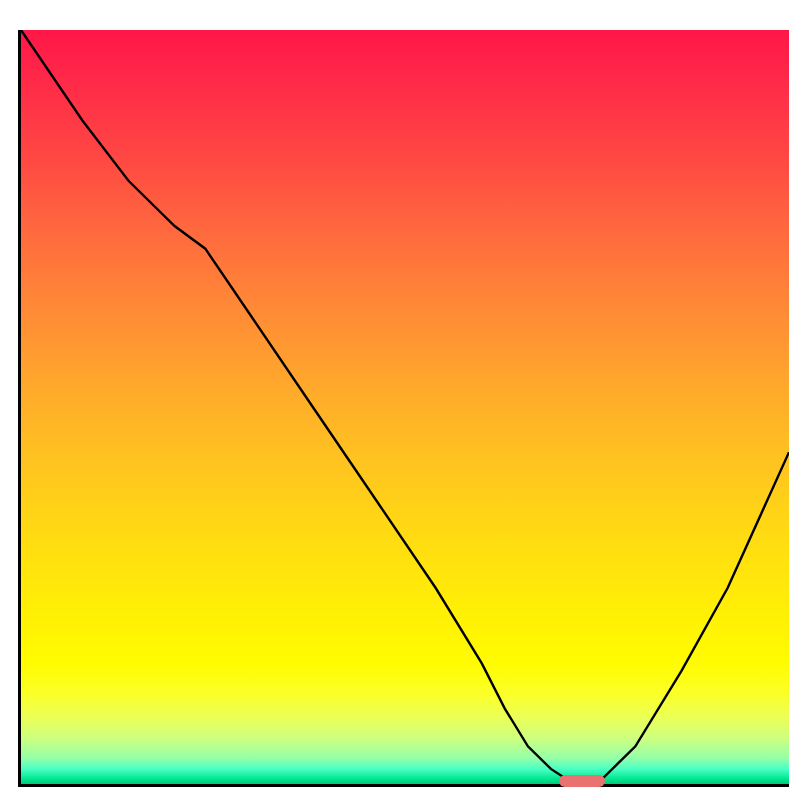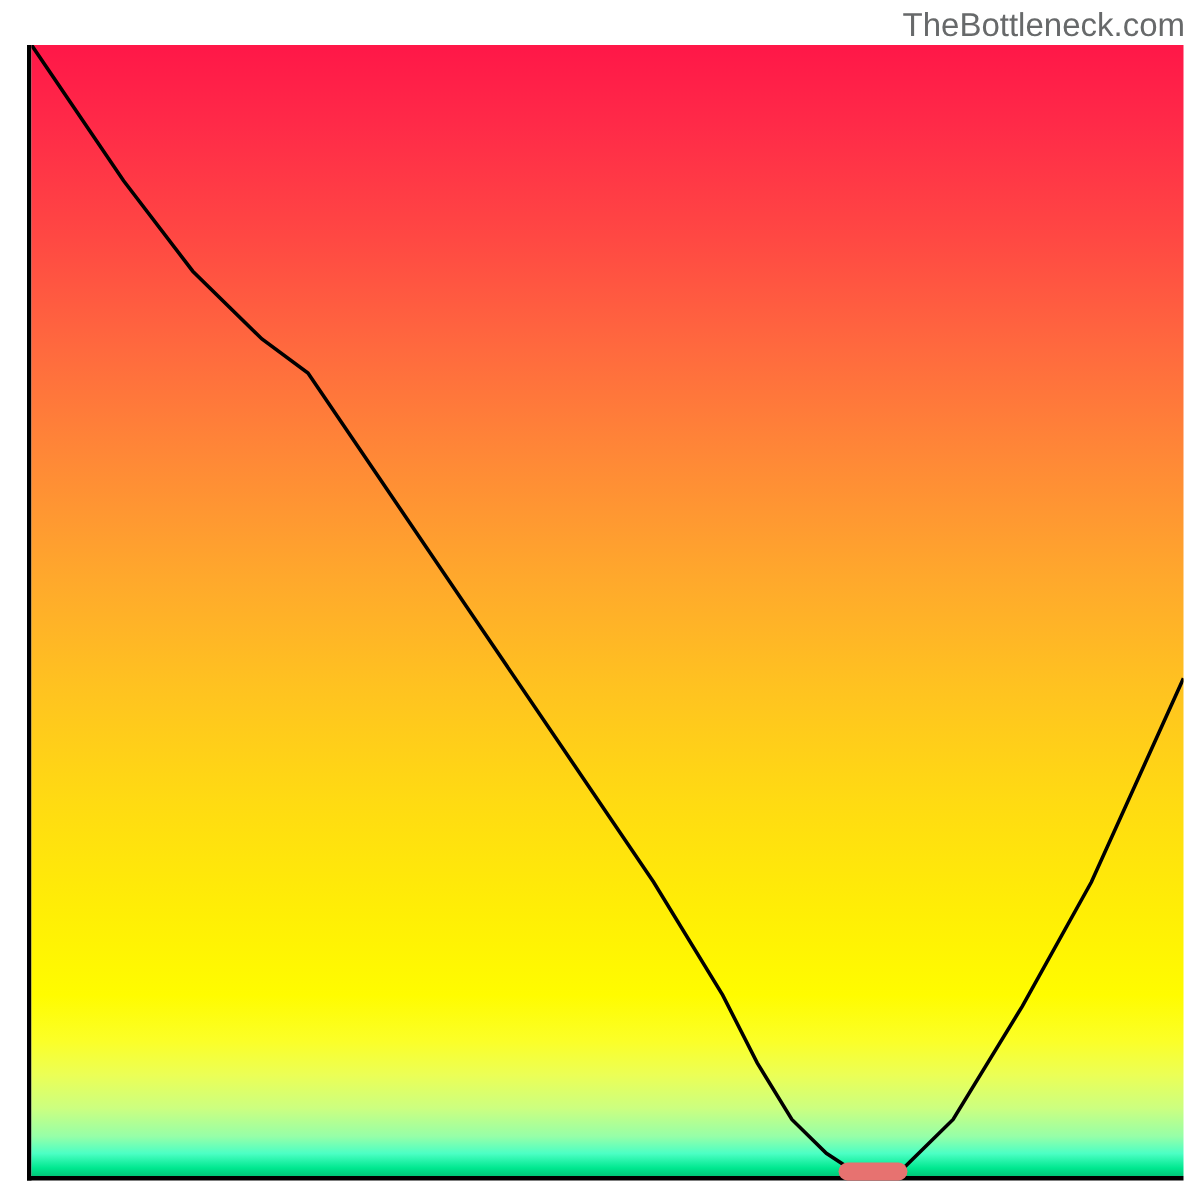--- a/index.html
+++ b/index.html
@@ -70,21 +70,20 @@
     height: 12px;
     border-radius: 6px;
     background: #e77270;
     z-index: 6;
   }
 </style>
 </head>
 <body>
 
 <div class="chart-container">
-  <div class="watermark">TheBottleneck.com</div>
 
   <div class="plot-area">
     <div class="gradient-bg"></div>
 
     <svg class="curve-svg" viewBox="0 0 768 754" preserveAspectRatio="none">
       <path id="curve-path" fill="none" stroke="#000000" stroke-width="2.4" d="M0.0 0.0 L61.4 90.5 L107.5 150.8 L153.6 196.0 L184.3 218.7 L230.4 286.5 L291.8 377.0 L353.3 467.5 L414.7 558.0 L460.8 633.4 L483.8 678.6 L506.9 716.3 L529.9 738.9 L553.0 754.0 L576.0 754.0 L614.4 716.3 L660.5 640.9 L706.6 558.0 L768.0 422.2 "></path>
     </svg>
 
     <div class="marker" id="marker" style="left: 537.6px; width: 46.08px; top: 745px; background: rgb(231, 114, 112);"></div>
   </div>

